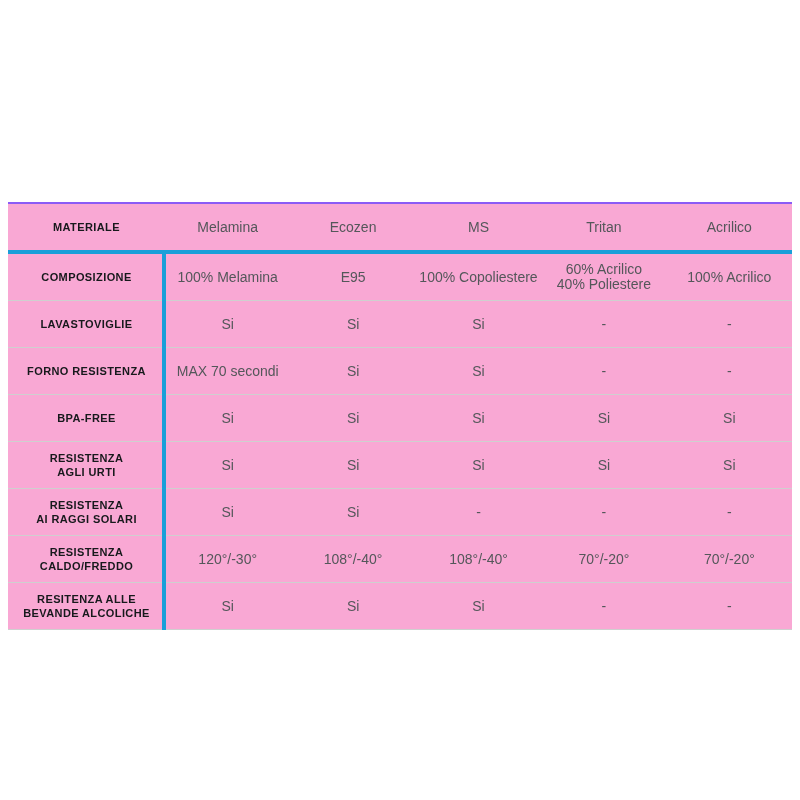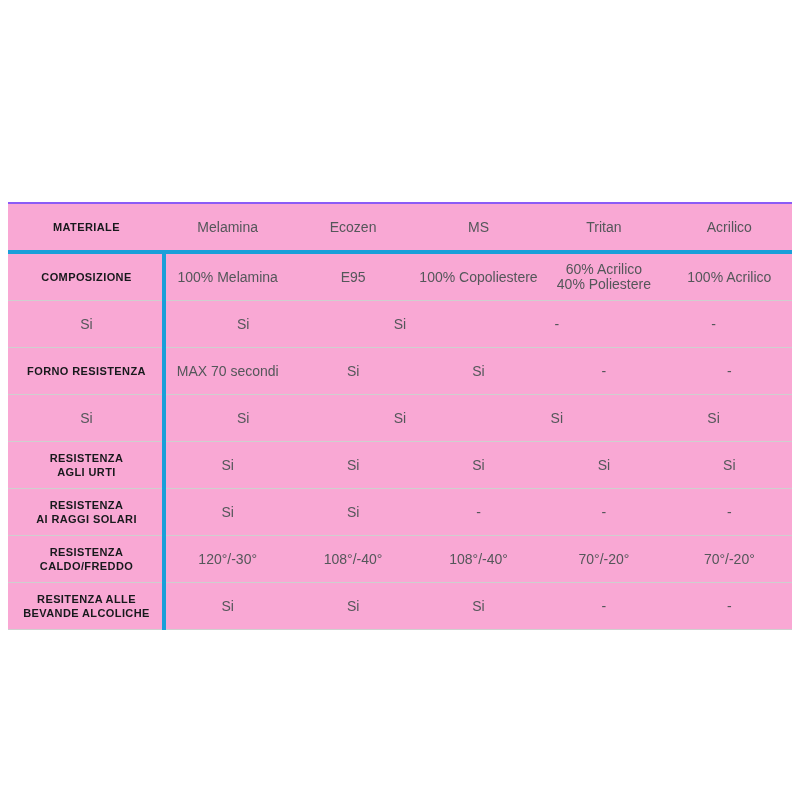--- a/index.html
+++ b/index.html
@@ -83,37 +83,39 @@
       <div class="cell label-cell">COMPOSIZIONE</div>
       <div class="cell value-cell">100% Melamina</div>
       <div class="cell value-cell">E95</div>
       <div class="cell value-cell">100% Copoliestere</div>
       <div class="cell value-cell">60% Acrilico
 40% Poliestere</div>
       <div class="cell value-cell">100% Acrilico</div>
     </div>
 
     <div class="row">
+      <div class="cell label-cell">LAVASTOVIGLIE</div>
       <div class="cell value-cell">Si</div>
       <div class="cell value-cell">Si</div>
       <div class="cell value-cell">Si</div>
       <div class="cell value-cell">-</div>
       <div class="cell value-cell">-</div>
     </div>
 
     <div class="row">
       <div class="cell label-cell">FORNO RESISTENZA</div>
       <div class="cell value-cell">MAX 70 secondi</div>
       <div class="cell value-cell">Si</div>
       <div class="cell value-cell">Si</div>
       <div class="cell value-cell">-</div>
       <div class="cell value-cell">-</div>
     </div>
 
     <div class="row">
+      <div class="cell label-cell">BPA-FREE</div>
       <div class="cell value-cell">Si</div>
       <div class="cell value-cell">Si</div>
       <div class="cell value-cell">Si</div>
       <div class="cell value-cell">Si</div>
       <div class="cell value-cell">Si</div>
     </div>
 
     <div class="row">
       <div class="cell label-cell">RESISTENZA
 AGLI URTI</div>

